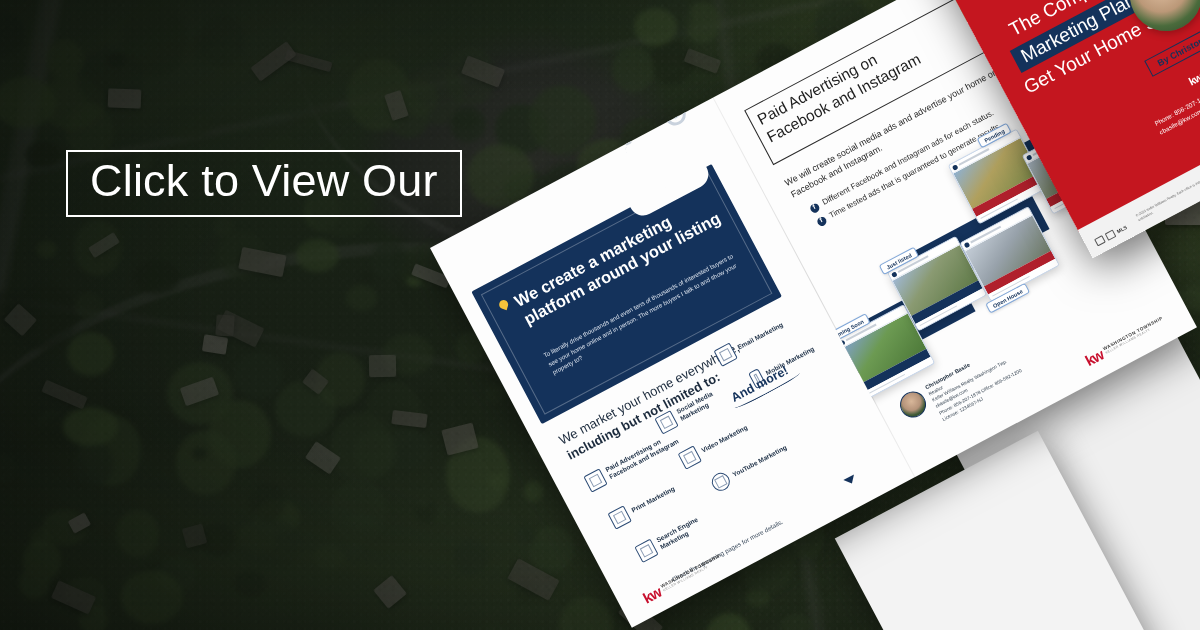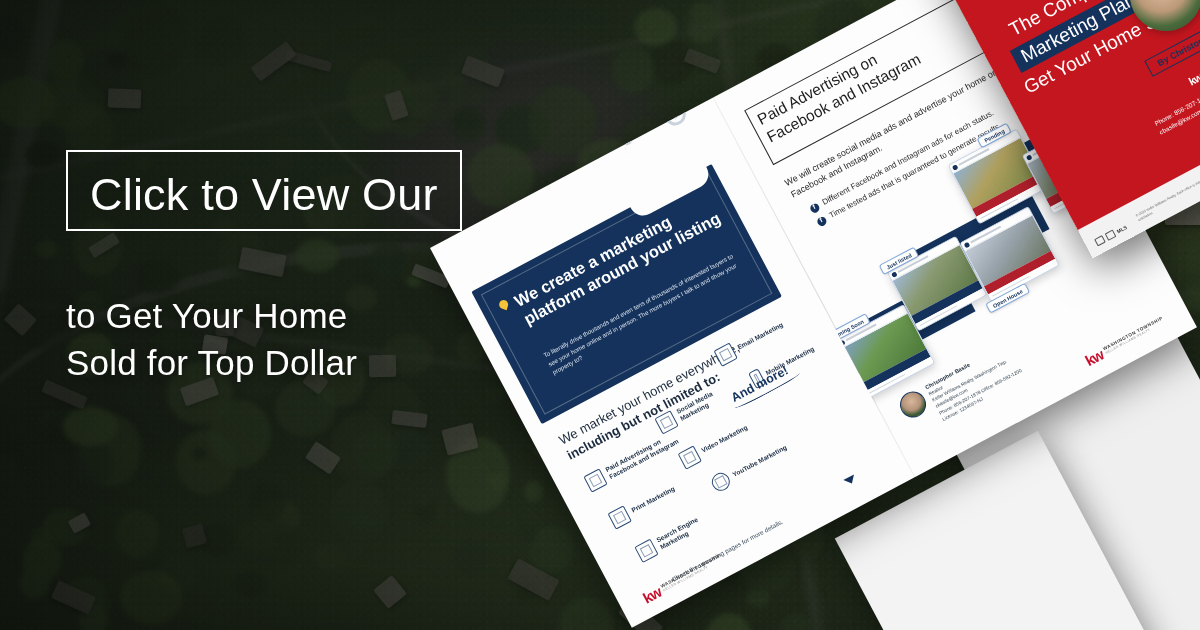--- a/index.html
+++ b/index.html
@@ -89,22 +89,22 @@
     position:absolute; inset:0;
     background:radial-gradient(ellipse 78% 82% at 50% 48%, rgba(0,0,0,0) 40%, rgba(0,0,0,.38) 100%);
   }
 
   
   .copy{ position:absolute; left:66px; top:150px; width:470px; }
 
   .cta-box{
     display:inline-block;
     border:2px solid #ffffff;
-    padding:20px 22px 10px 22px;
-    margin-bottom:39px;
+    padding:6px 22px 10px 22px;
+    margin-bottom:22px;
   }
   .cta-box .cta-text{
     color:#ffffff;
     font-size:45px;
     line-height:1.04;
     font-weight:400;
     letter-spacing:.2px;
     white-space:nowrap;
   }
 
@@ -899,20 +899,16 @@
       </div>
     </div>
   </div>
 
   <div class="copy">
     <div class="cta-box">
       <div class="cta-text">Click to View Our</div>
     </div>
     <div class="headline">
     </div>
-    <div class="subhead">
-      <span class="sh-line">to Get Your Home</span>
-      <span class="sh-line">Sold for Top Dollar</span>
-    </div>
   </div>
 
   <div class="click-layer"></div>
 </div>
 
 </body></html>

